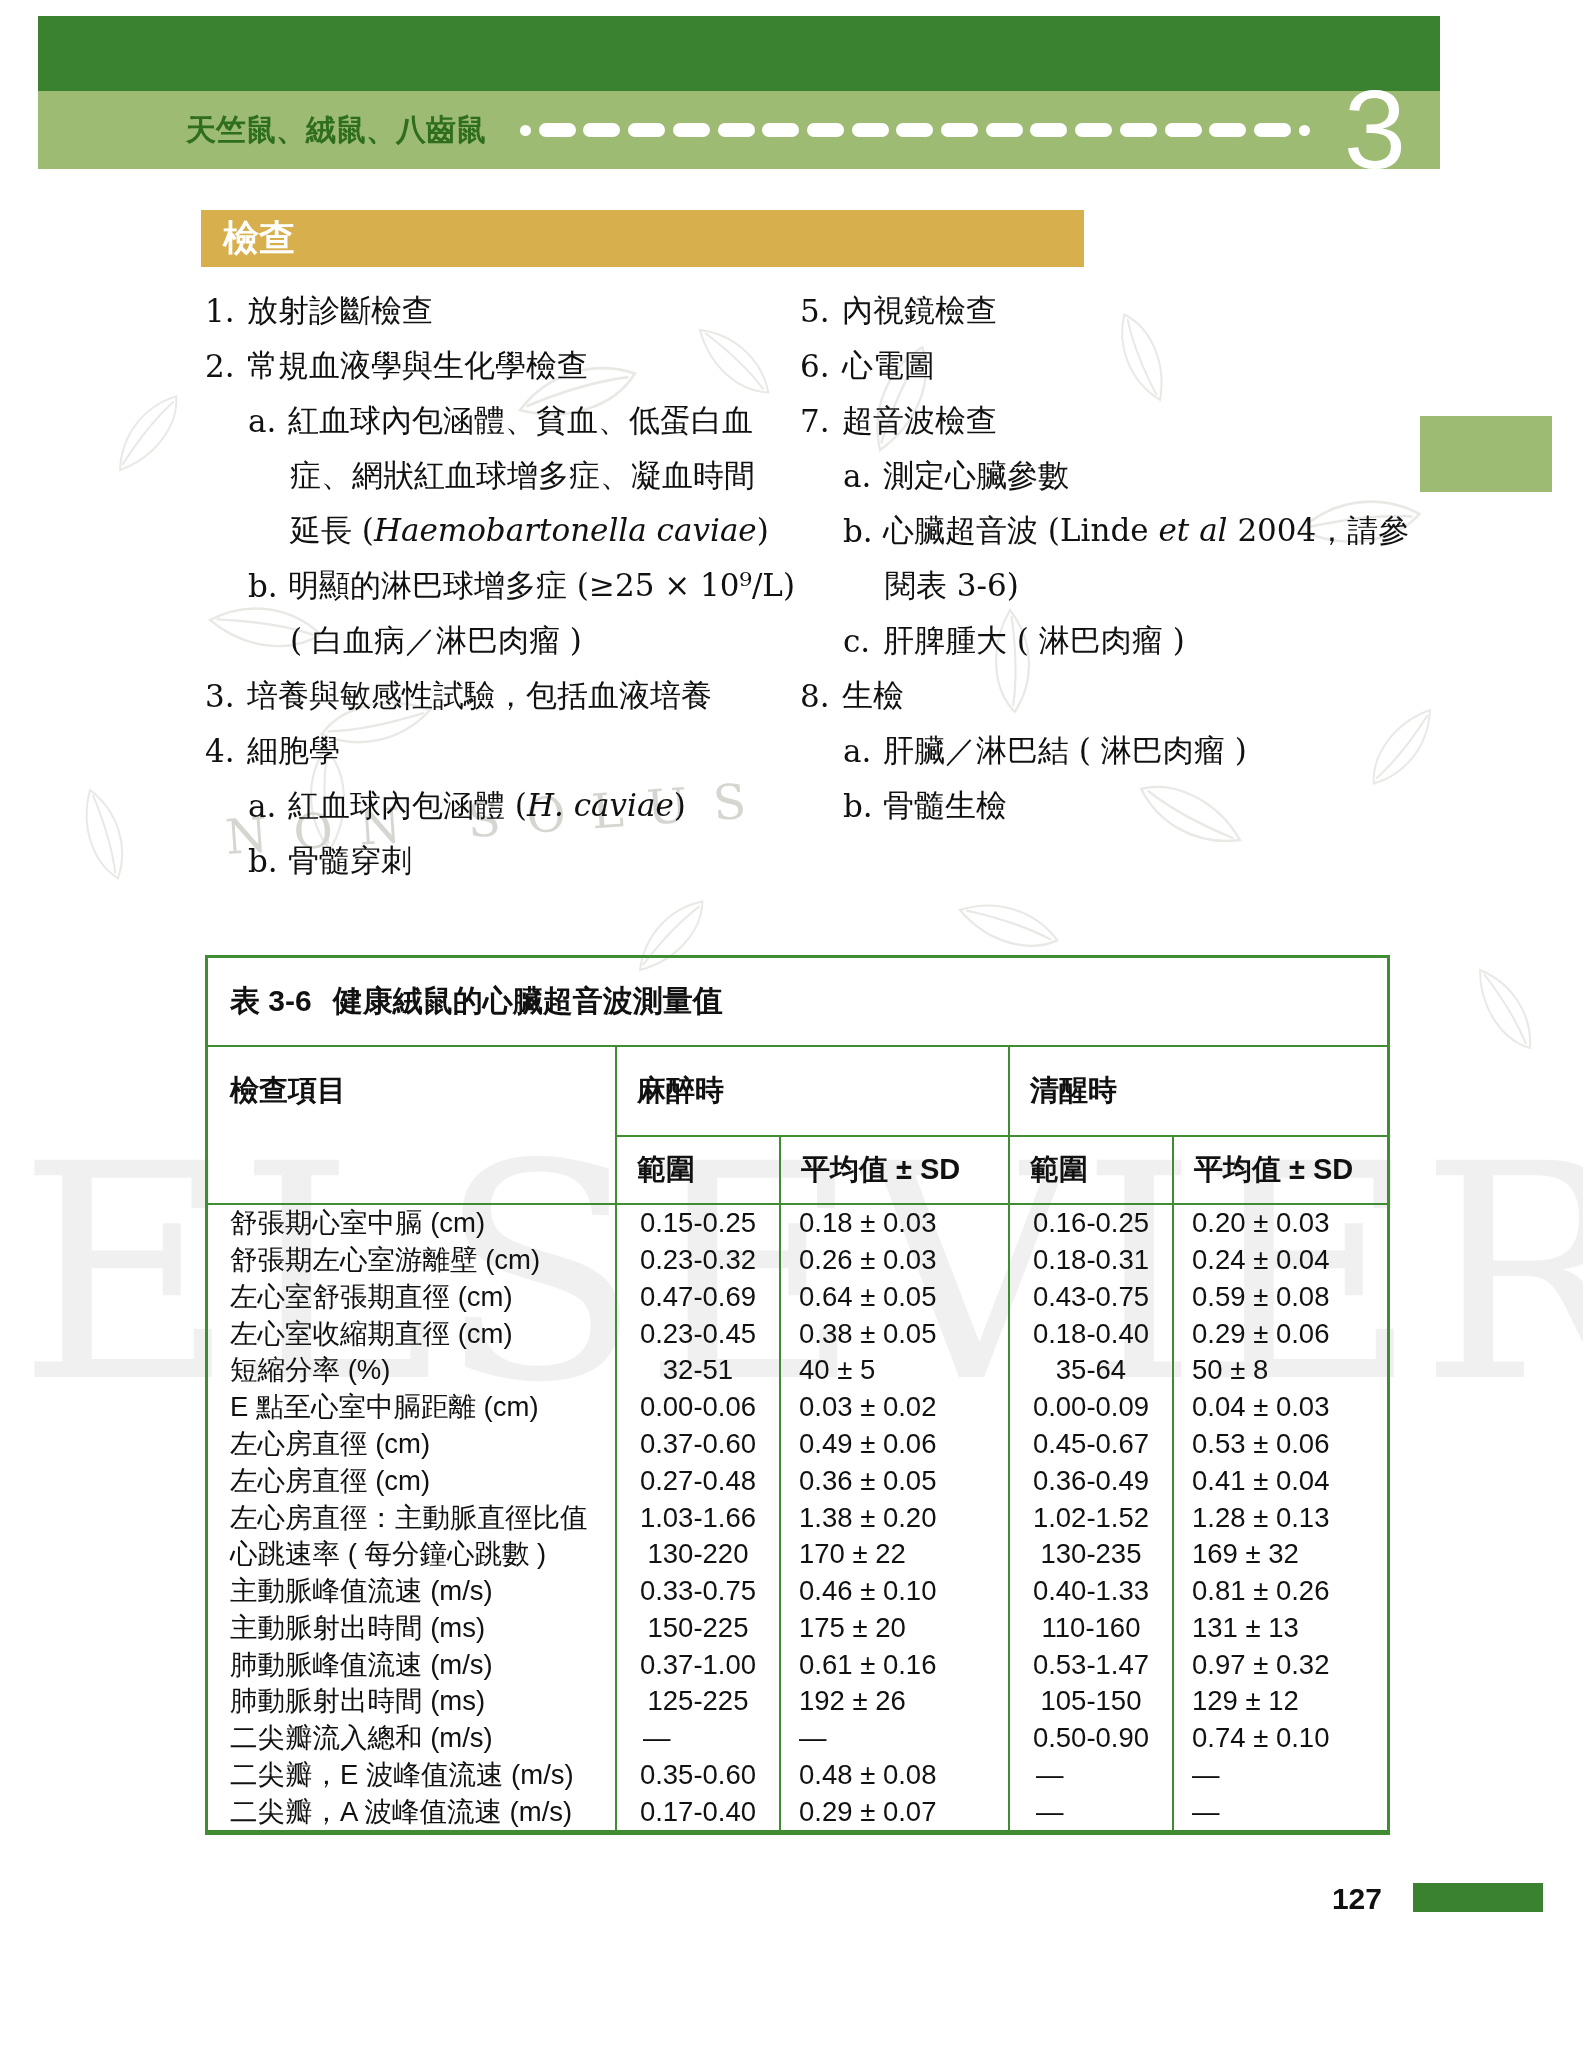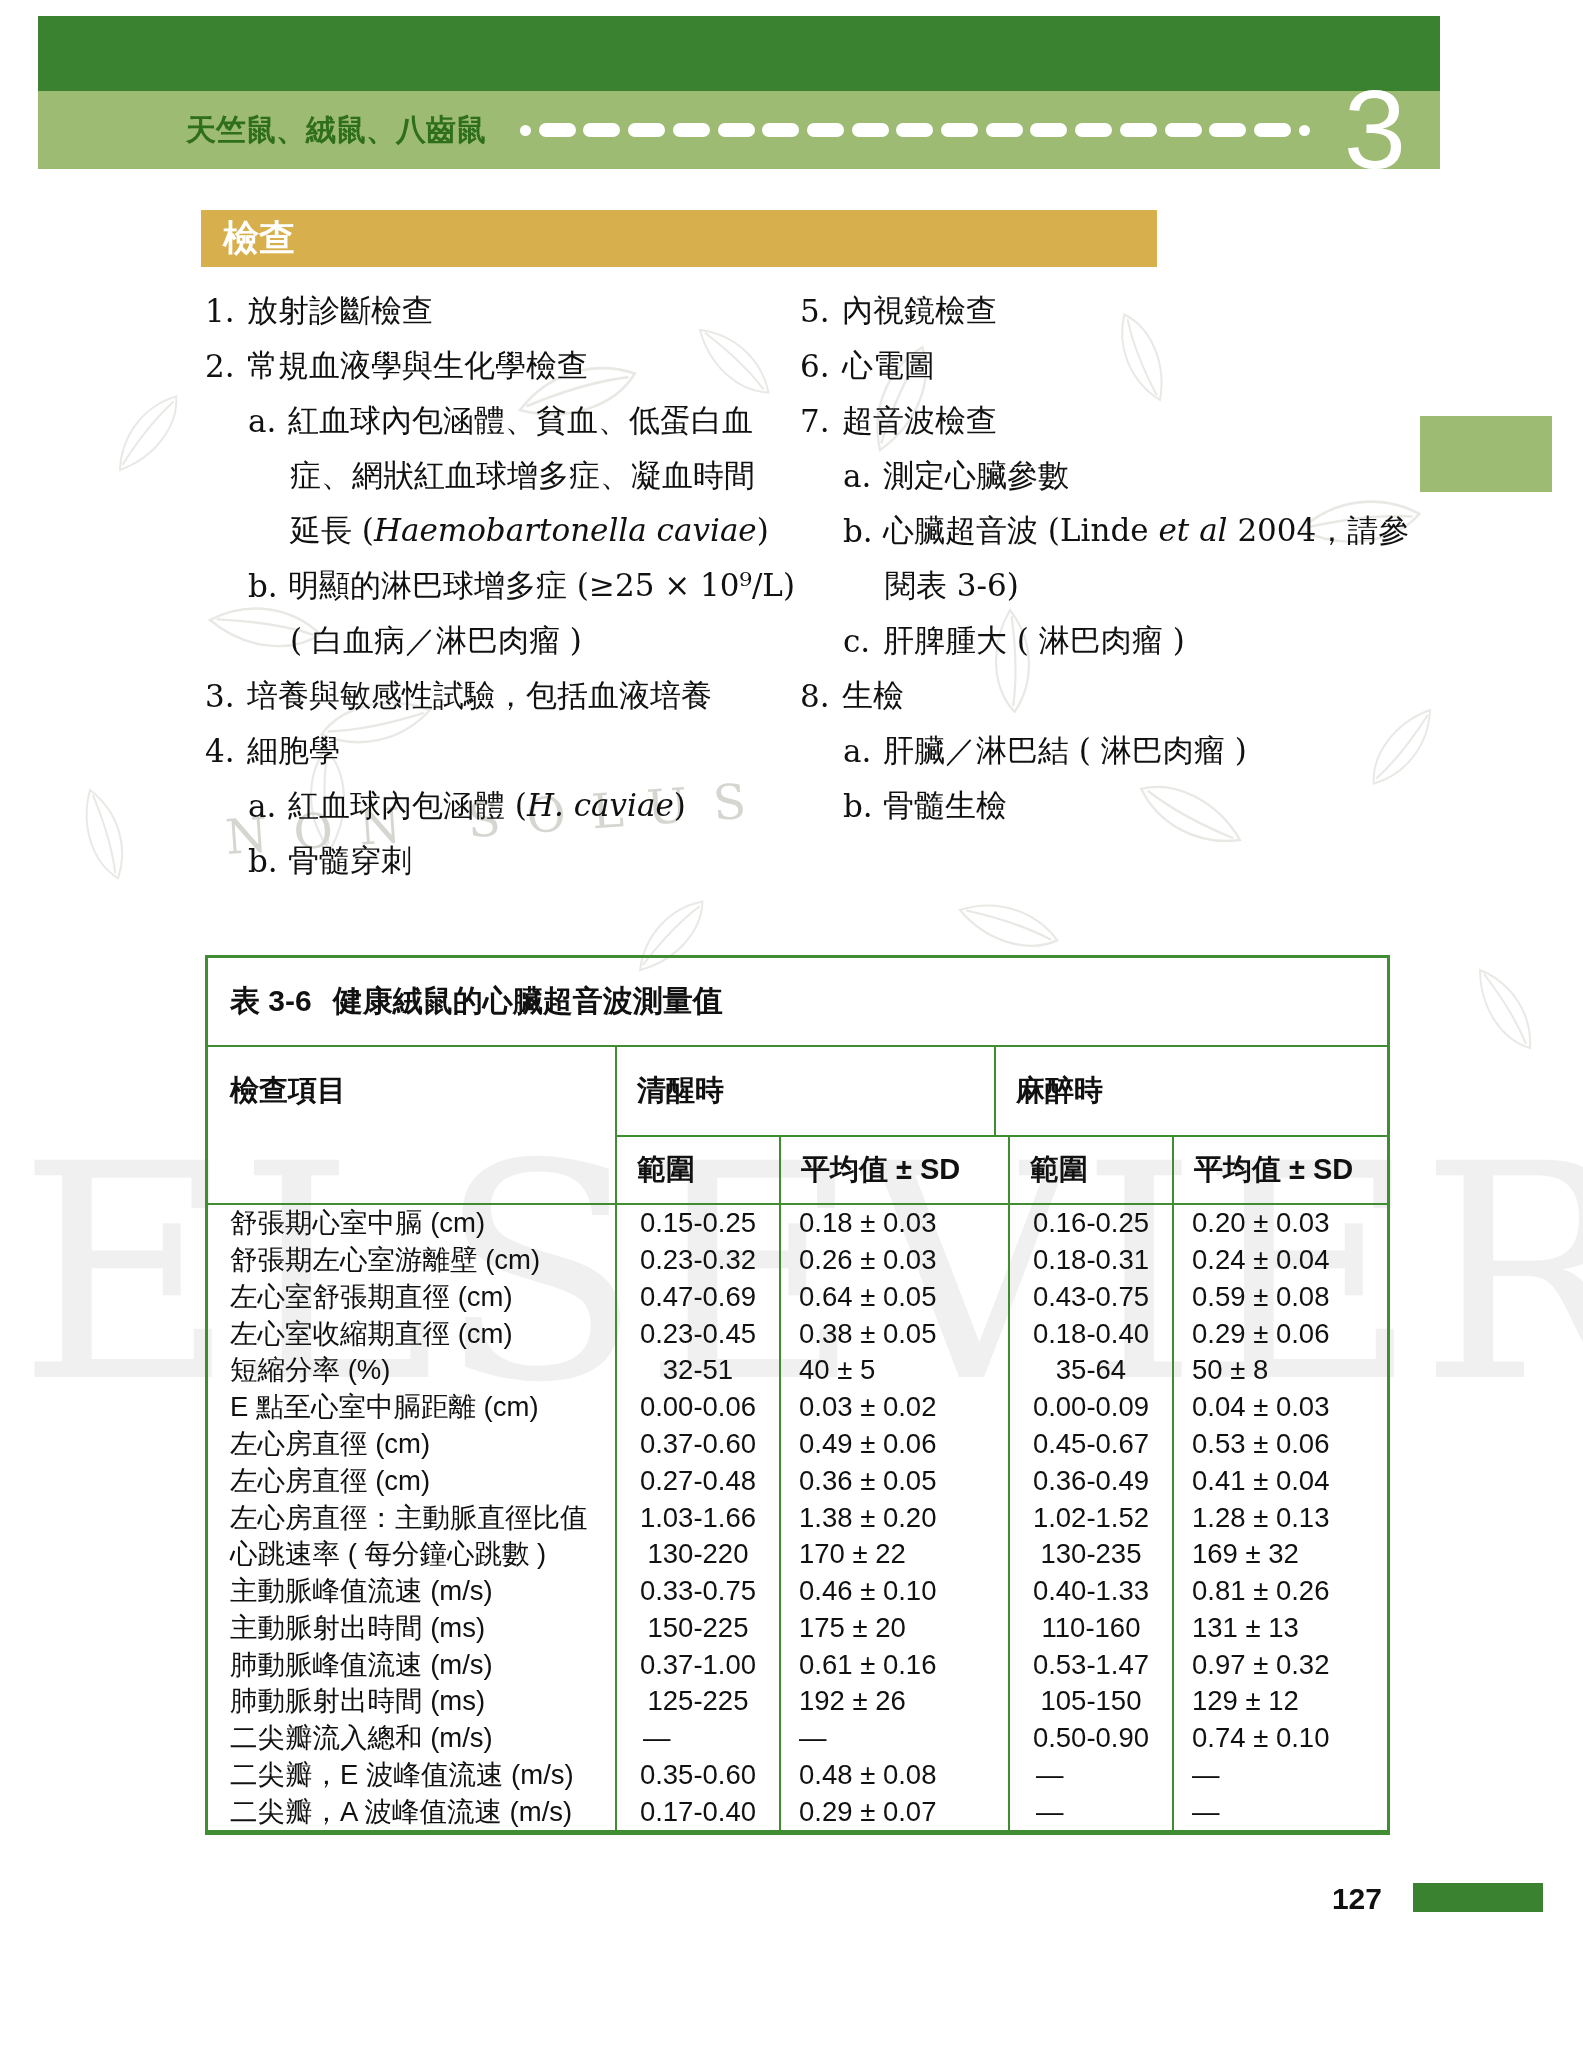--- a/index.html
+++ b/index.html
@@ -20,21 +20,21 @@
              display:flex;align-items:center;box-sizing:border-box;padding:0 34px 0 148px;
              font-family:"Liberation Sans","DejaVu Sans",sans-serif;gap:16px;}
   .chapter-title{color:#2e6e1d;font-weight:bold;font-size:30px;white-space:nowrap;}
   .dashline{flex:1;display:flex;align-items:center;justify-content:space-between;margin:0 18px;}
   .ddot{width:11px;height:11px;border-radius:50%;background:#fff;}
   .dash{width:37px;height:14px;border-radius:7px;background:#fff;}
   .chapter-num{color:#fff;font-size:112px;line-height:78px;font-weight:400;}
   .side-tab{position:absolute;left:1420px;top:416px;width:132px;height:76px;background:#9dbb73;z-index:1;}
 
   
-  .section-bar{position:absolute;left:201px;top:210px;width:956px;height:57px;background:#d8af4d;z-index:2;
+  .section-bar{position:absolute;left:201px;top:210px;width:883px;height:57px;background:#d8af4d;z-index:2;
                display:flex;align-items:center;box-sizing:border-box;padding-left:22px;}
   .section-title{color:#fff;font-weight:bold;font-size:36px;font-family:"Liberation Sans","DejaVu Sans",sans-serif;}
 
   
   .outline{position:absolute;top:283px;font-size:31px;z-index:2;}
   #outline-left{left:205px;width:600px;}
   #outline-right{left:800px;width:590px;}
   .oline{height:55px;display:flex;align-items:center;white-space:nowrap;}
   .oline .marker{display:inline-block;flex:0 0 auto;}
   .l0 .marker{width:42px;}
@@ -226,22 +226,22 @@
 
   <div class="tbl">
     <div class="tbl-title">
       <span>表 3-6</span>
       <span>健康絨鼠的心臟超音波測量值</span>
     </div>
     <div class="thead">
       <div class="th-item">檢查項目</div>
       <div class="th-right">
         <div class="th-groups">
+          <div class="th-g g1">麻醉時</div>
           <div class="th-g g2">清醒時</div>
-          <div class="th-g g1">麻醉時</div>
         </div>
         <div class="th-cols">
           <div class="th-c w-r1">範圍</div>
           <div class="th-c w-m1">平均值 ± SD</div>
           <div class="th-c w-r2">範圍</div>
           <div class="th-c w-m2">平均值 ± SD</div>
         </div>
       </div>
     </div>
     <div class="tbody" id="tbl-body">

